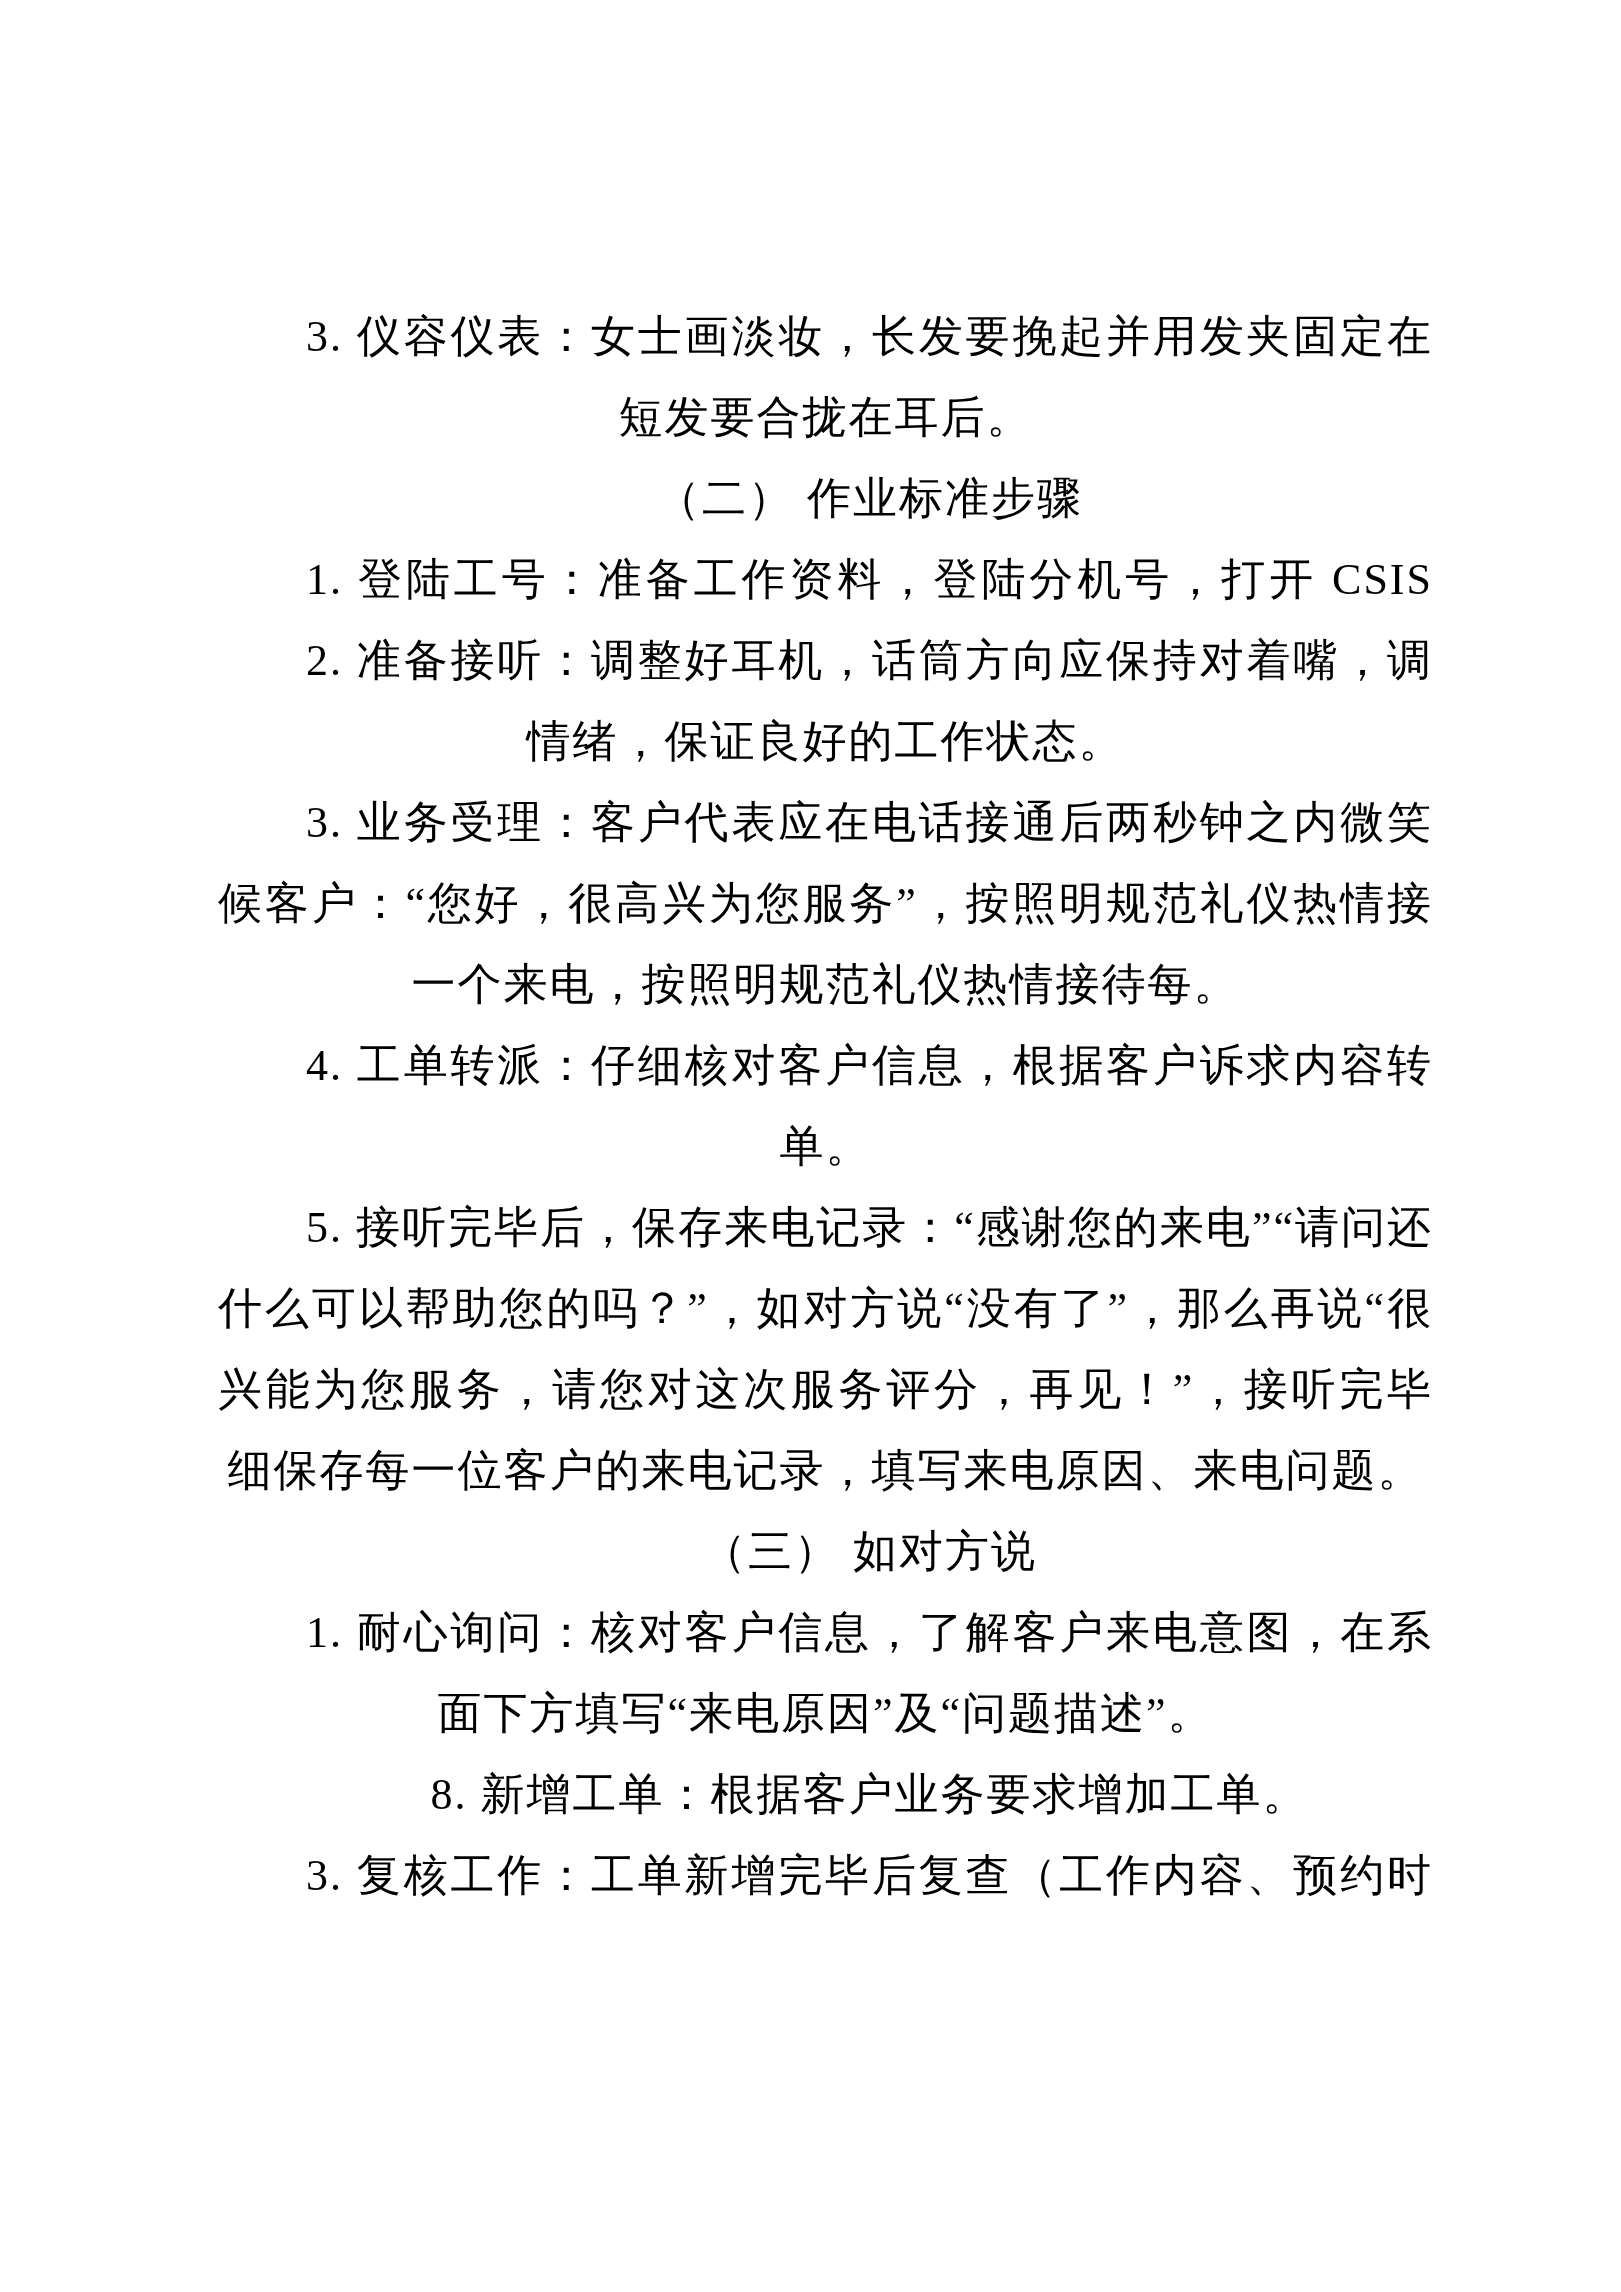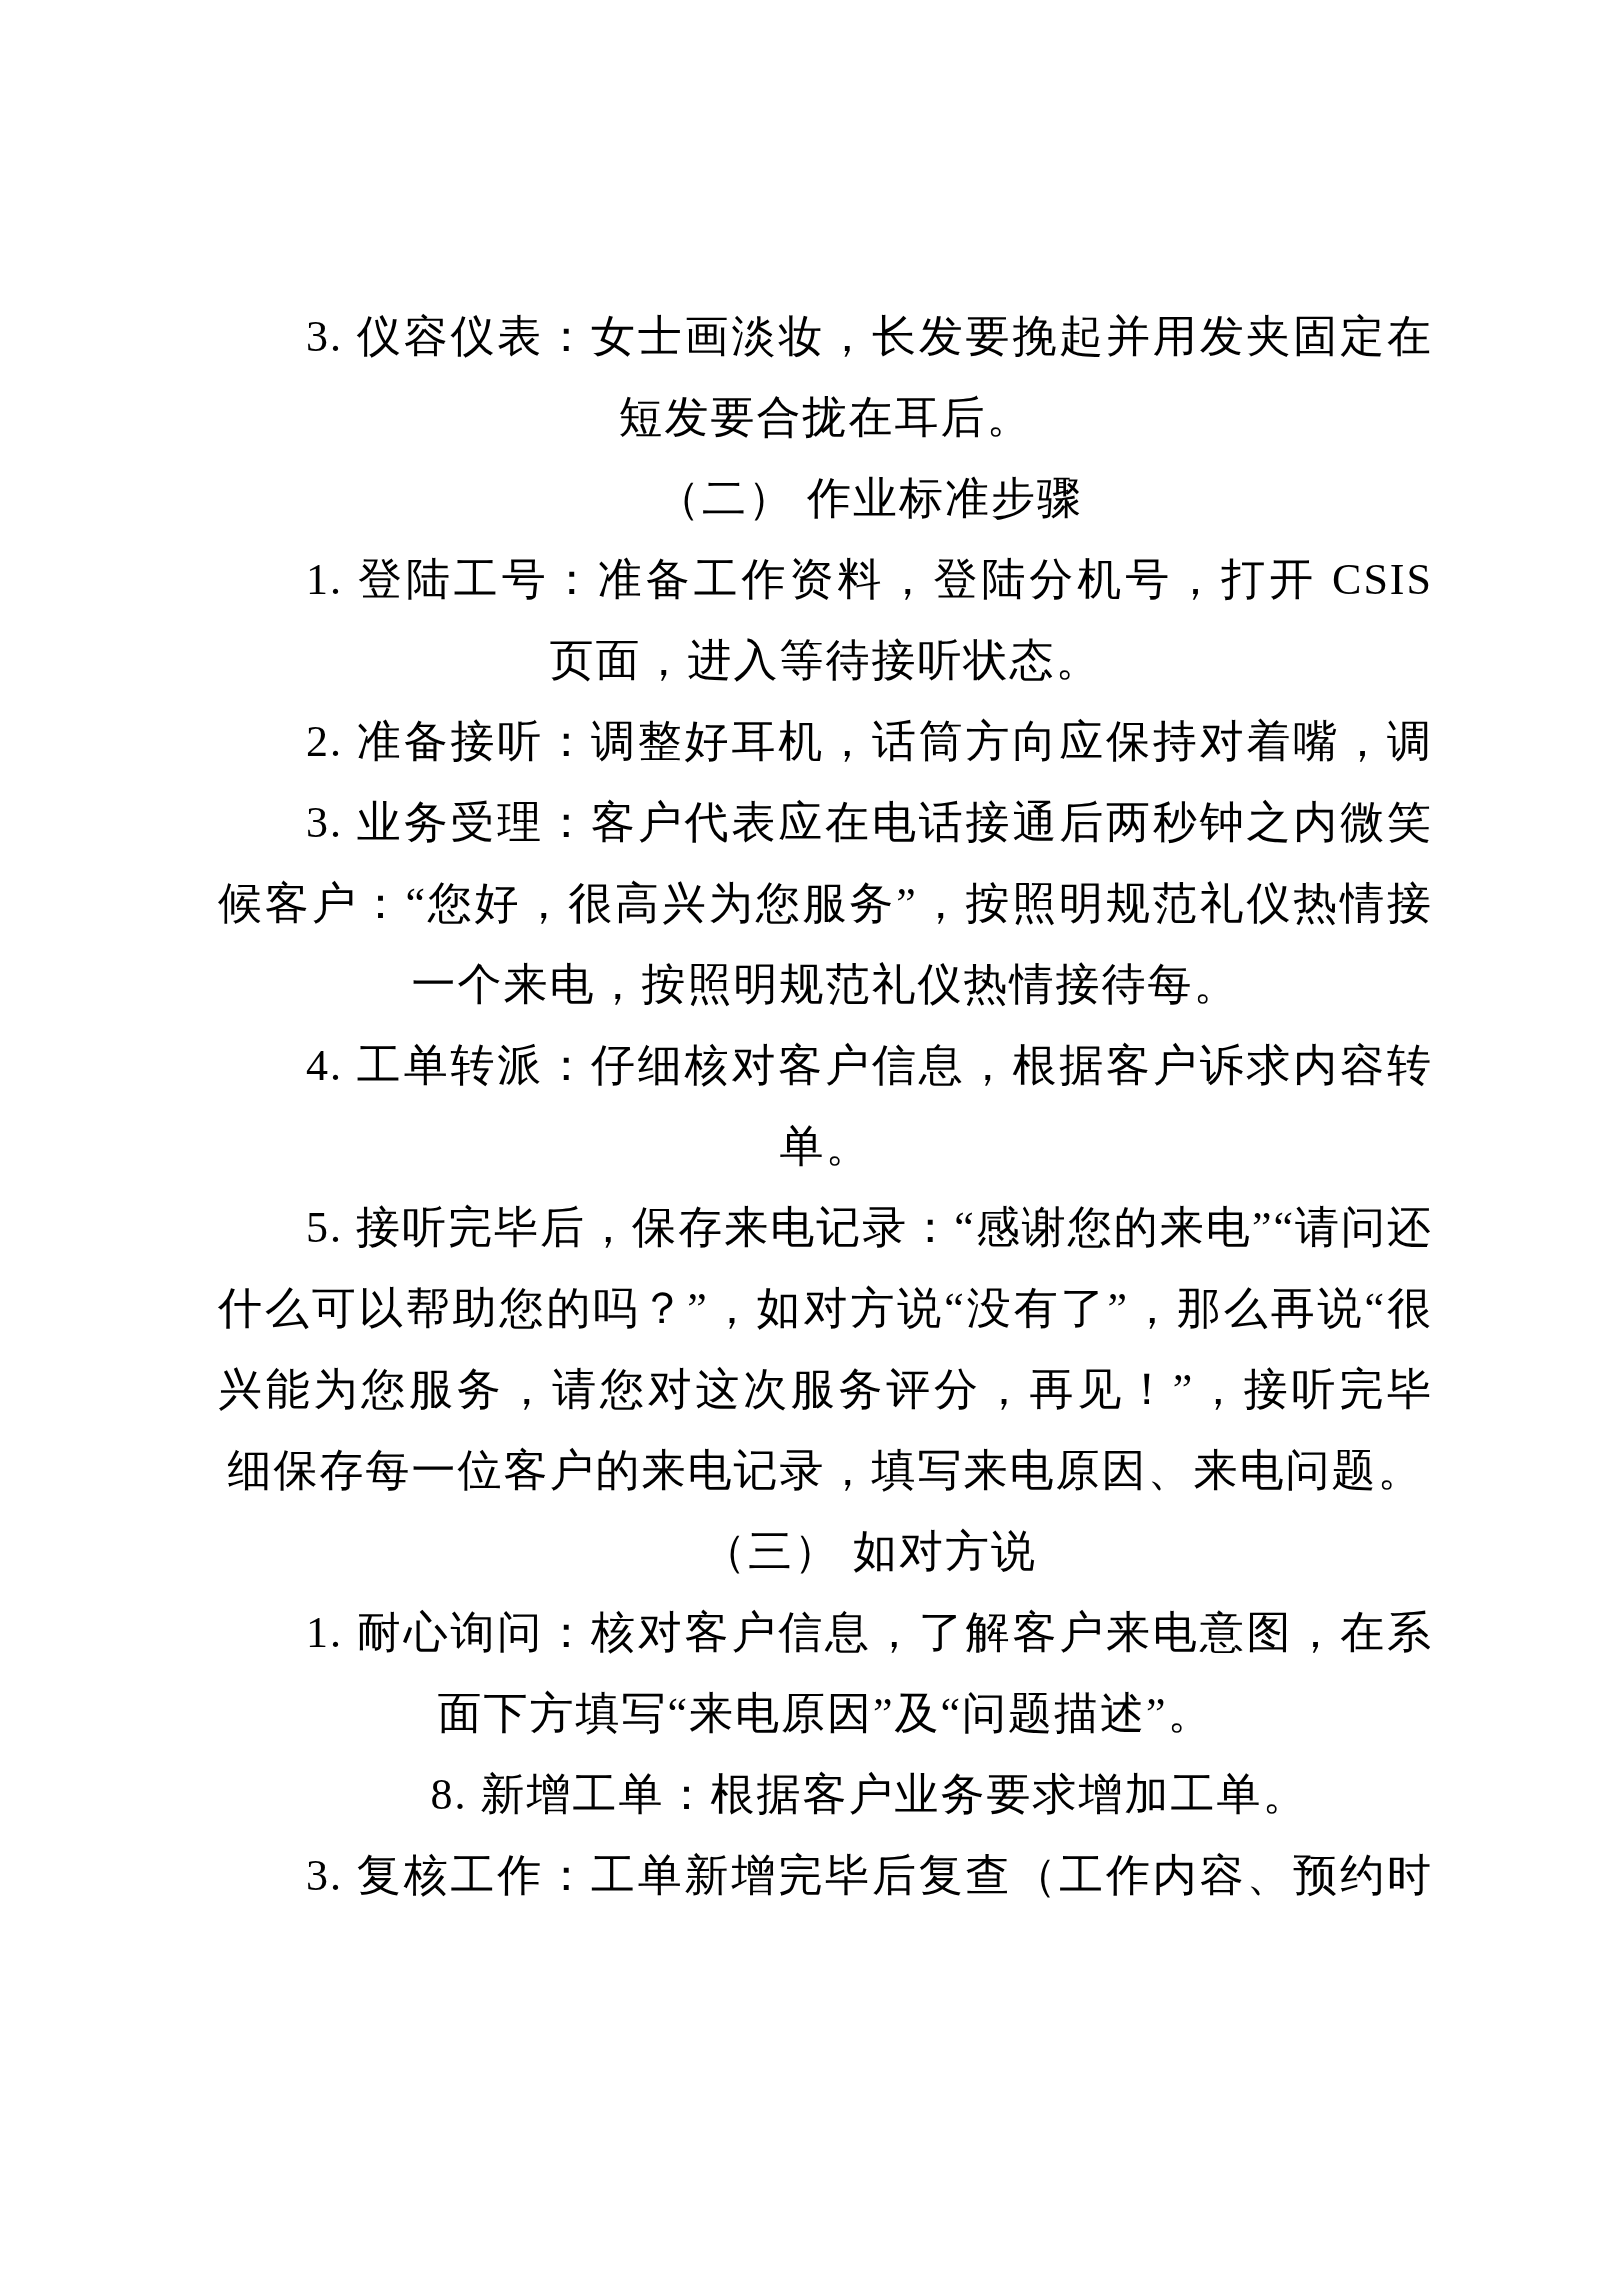--- a/index.html
+++ b/index.html
@@ -52,22 +52,22 @@
 </style>
 </head>
 <body>
 
 <div class="page">
   <div class="textblock">
     <div class="line indent justify">3. 仪容仪表：女士画淡妆，长发要挽起并用发夹固定在脑后；</div>
     <div class="line">短发要合拢在耳后。</div>
     <div class="line indent heading">（二） 作业标准步骤</div>
     <div class="line indent justify">1. 登陆工号：准备工作资料，登陆分机号，打开 CSIS 系统</div>
-    <div class="line">页面，进入等待接听状态。</div>
     <div class="line indent justify">2. 准备接听：调整好耳机，话筒方向应保持对着嘴，调整好</div>
+    <div class="line">情绪，保证良好的工作状态。</div>
     <div class="line indent justify">3. 业务受理：客户代表应在电话接通后两秒钟之内微笑着问</div>
     <div class="line justify">候客户：“您好，很高兴为您服务”，按照明规范礼仪热情接待每</div>
     <div class="line">一个来电，按照明规范礼仪热情接待每。</div>
     <div class="line indent justify">4. 工单转派：仔细核对客户信息，根据客户诉求内容转派工</div>
     <div class="line">单。</div>
     <div class="line indent justify">5. 接听完毕后，保存来电记录：“感谢您的来电”“请问还有</div>
     <div class="line justify">什么可以帮助您的吗？”，如对方说“没有了”，那么再说“很高</div>
     <div class="line justify">兴能为您服务，请您对这次服务评分，再见！”，接听完毕后，详</div>
     <div class="line">细保存每一位客户的来电记录，填写来电原因、来电问题。</div>
     <div class="line indent heading">（三） 如对方说</div>

